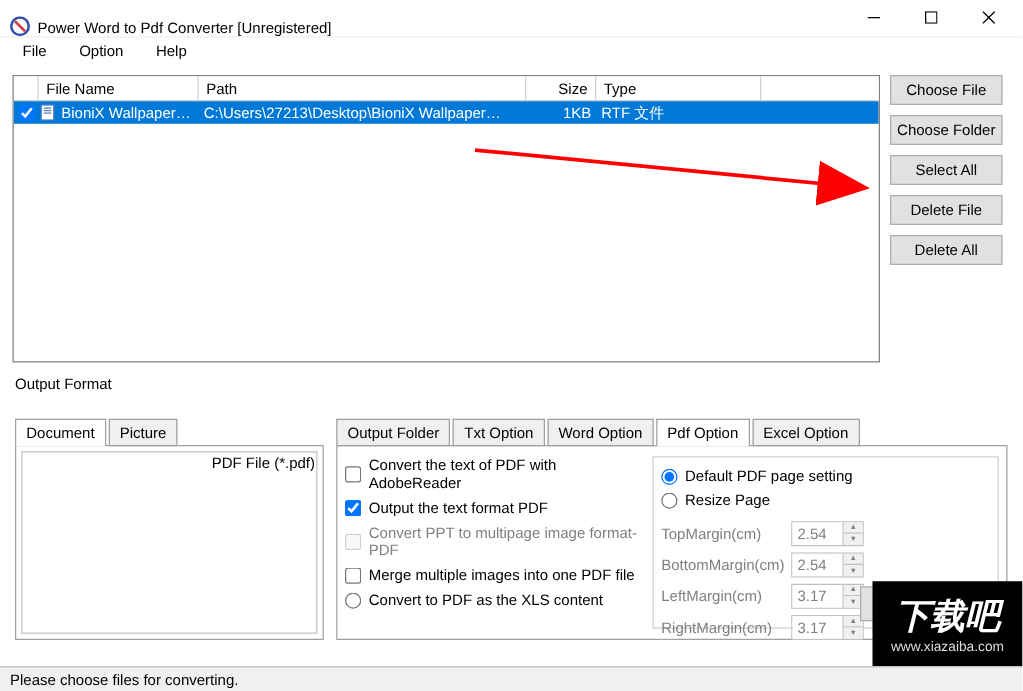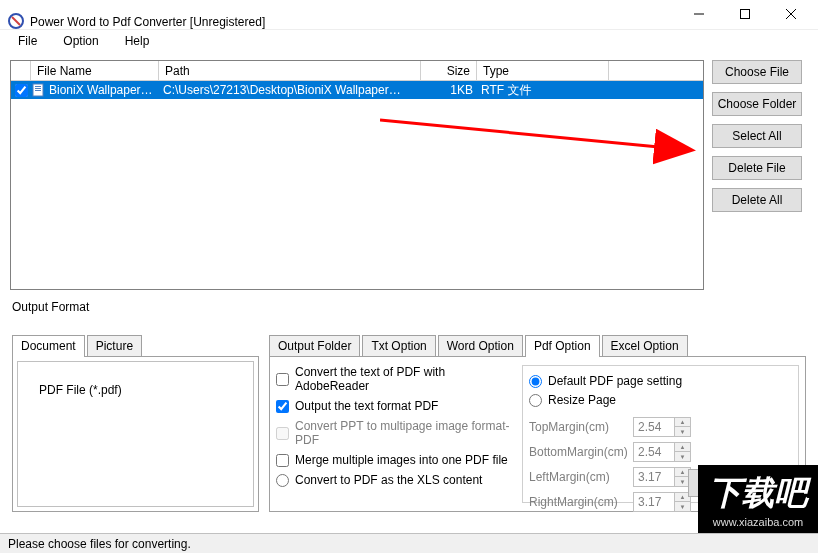--- a/index.html
+++ b/index.html
@@ -67,21 +67,21 @@
 .margin-row .spinbtns div:last-child { border-bottom: none; }
 
 
 .statusbar { position: absolute; bottom: 0; left: 0; right: 0; height: 20px; border-top: 1px solid #c0c0c0; background: #f0f0f0; padding: 2px 8px; display: flex; align-items: center; color: #000; }
 
 
 .arrow { position: absolute; pointer-events: none; }
 
 
 .watermark { position: absolute; right: 0; bottom: 20px; width: 120px; height: 68px; background: #000; color: #fff; display: flex; flex-direction: column; align-items: center; justify-content: center; pointer-events: none; }
-.watermark .big { font-size: 33px; font-weight: bold; font-style: italic; font-family: "SimHei", sans-serif; }
+.watermark .big { font-size: 28px; font-weight: bold; font-style: italic; font-family: "SimHei", sans-serif; }
 .watermark .small { font-size: 11px; color: #ddd; }
 
 
 .convert-btn { position: absolute; right: 30px; bottom: 56px; width: 100px; height: 28px; border: 1px solid #adadad; background: #e1e1e1; display: flex; align-items: center; justify-content: center; }
 
 
 .col-check { width: 20px; }
 .col-filename { width: 128px; }
 .col-path { width: 262px; }
 .col-size { width: 56px; }
@@ -163,21 +163,21 @@
 <div class="output-section">
   <div class="section-label">Output Format</div>
   <div class="output-row">
 
     <div class="doc-col">
       <div class="tabs">
         <div class="tab">Document</div>
         <div class="tab inactive">Picture</div>
       </div>
       <div class="tabpanel" style="padding:4px;">
-        <div style="border:1px solid #c0c0c0;height:100%;padding:21px;">
+        <div style="border:1px solid #c0c0c0;height:100%;padding:1px;text-align:right;">
           <div>PDF File (*.pdf)</div>
         </div>
       </div>
     </div>
 
     <div class="right-col">
       <div class="tabs">
         <div class="tab inactive">Output Folder</div>
         <div class="tab inactive">Txt Option</div>
         <div class="tab inactive">Word Option</div>

